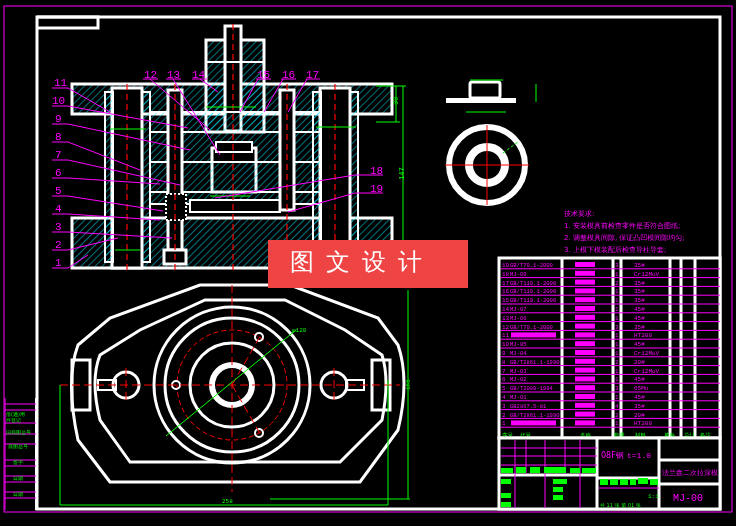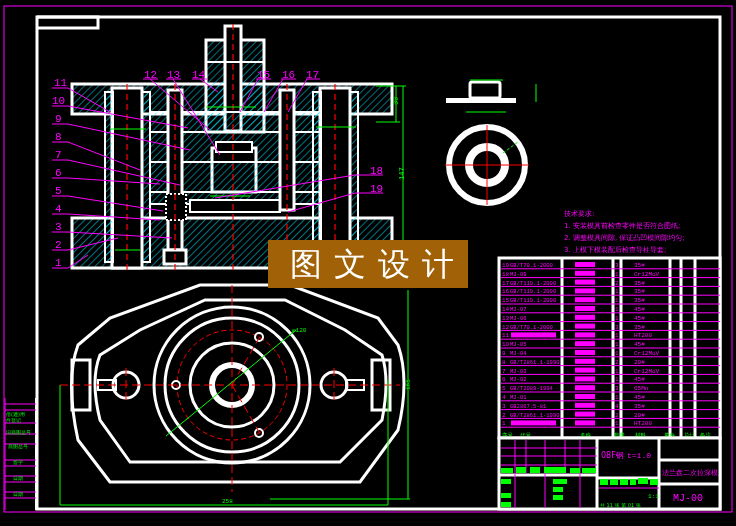--- a/index.html
+++ b/index.html
@@ -1,21 +1,21 @@
 <!DOCTYPE html>
 <html><head>
   <meta charset="utf-8">
   <style>
     html, body { margin:0; padding:0; background:#000; }
     body { width:736px; height:526px; overflow:hidden; position:relative; font-family:"DejaVu Sans", sans-serif; }
     #canvas { position:absolute; left:0; top:0; width:736px; height:526px; }
     .watermark {
       position:absolute; left:268px; top:240px; width:200px; height:48px;
-      background:#a16207; color:#fff; font-family:Liberation Sans, sans-serif;
-      font-size:32px; letter-spacing:12px; line-height:48px; padding-left:22px; box-sizing:border-box;
+      background:#ef4444; color:#fff; font-family:Liberation Mono, monospace;
+      font-size:24px; letter-spacing:12px; line-height:48px; padding-left:22px; box-sizing:border-box;
     }
     .lbl { font-family:"Liberation Mono", monospace; }
   </style>
 </head>
 <body>
 
 <svg id="canvas" viewBox="0 0 736 526" xmlns="http://www.w3.org/2000/svg">
   <defs>
     <pattern id="hatch" patternUnits="userSpaceOnUse" width="5" height="5" patternTransform="rotate(45)">
       <line x1="0" y1="0" x2="0" y2="5" stroke="#00e5ff" stroke-width="1"></line>

